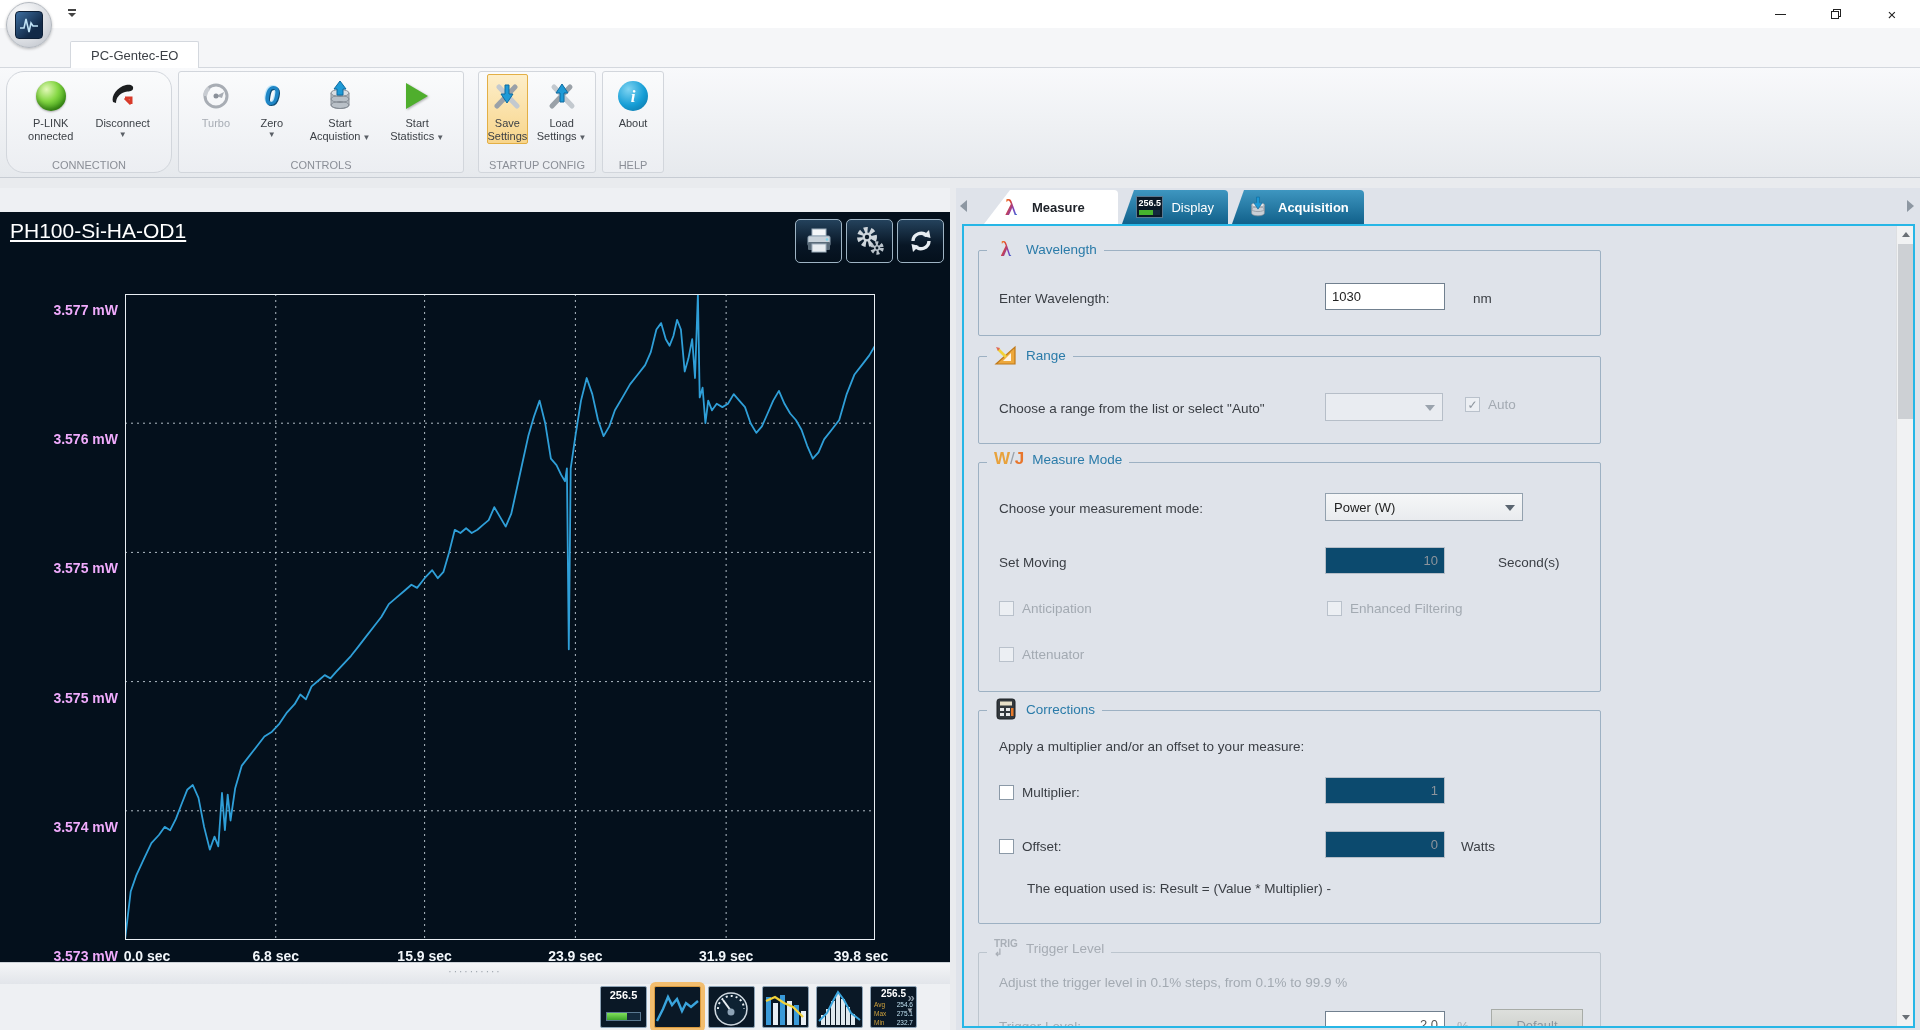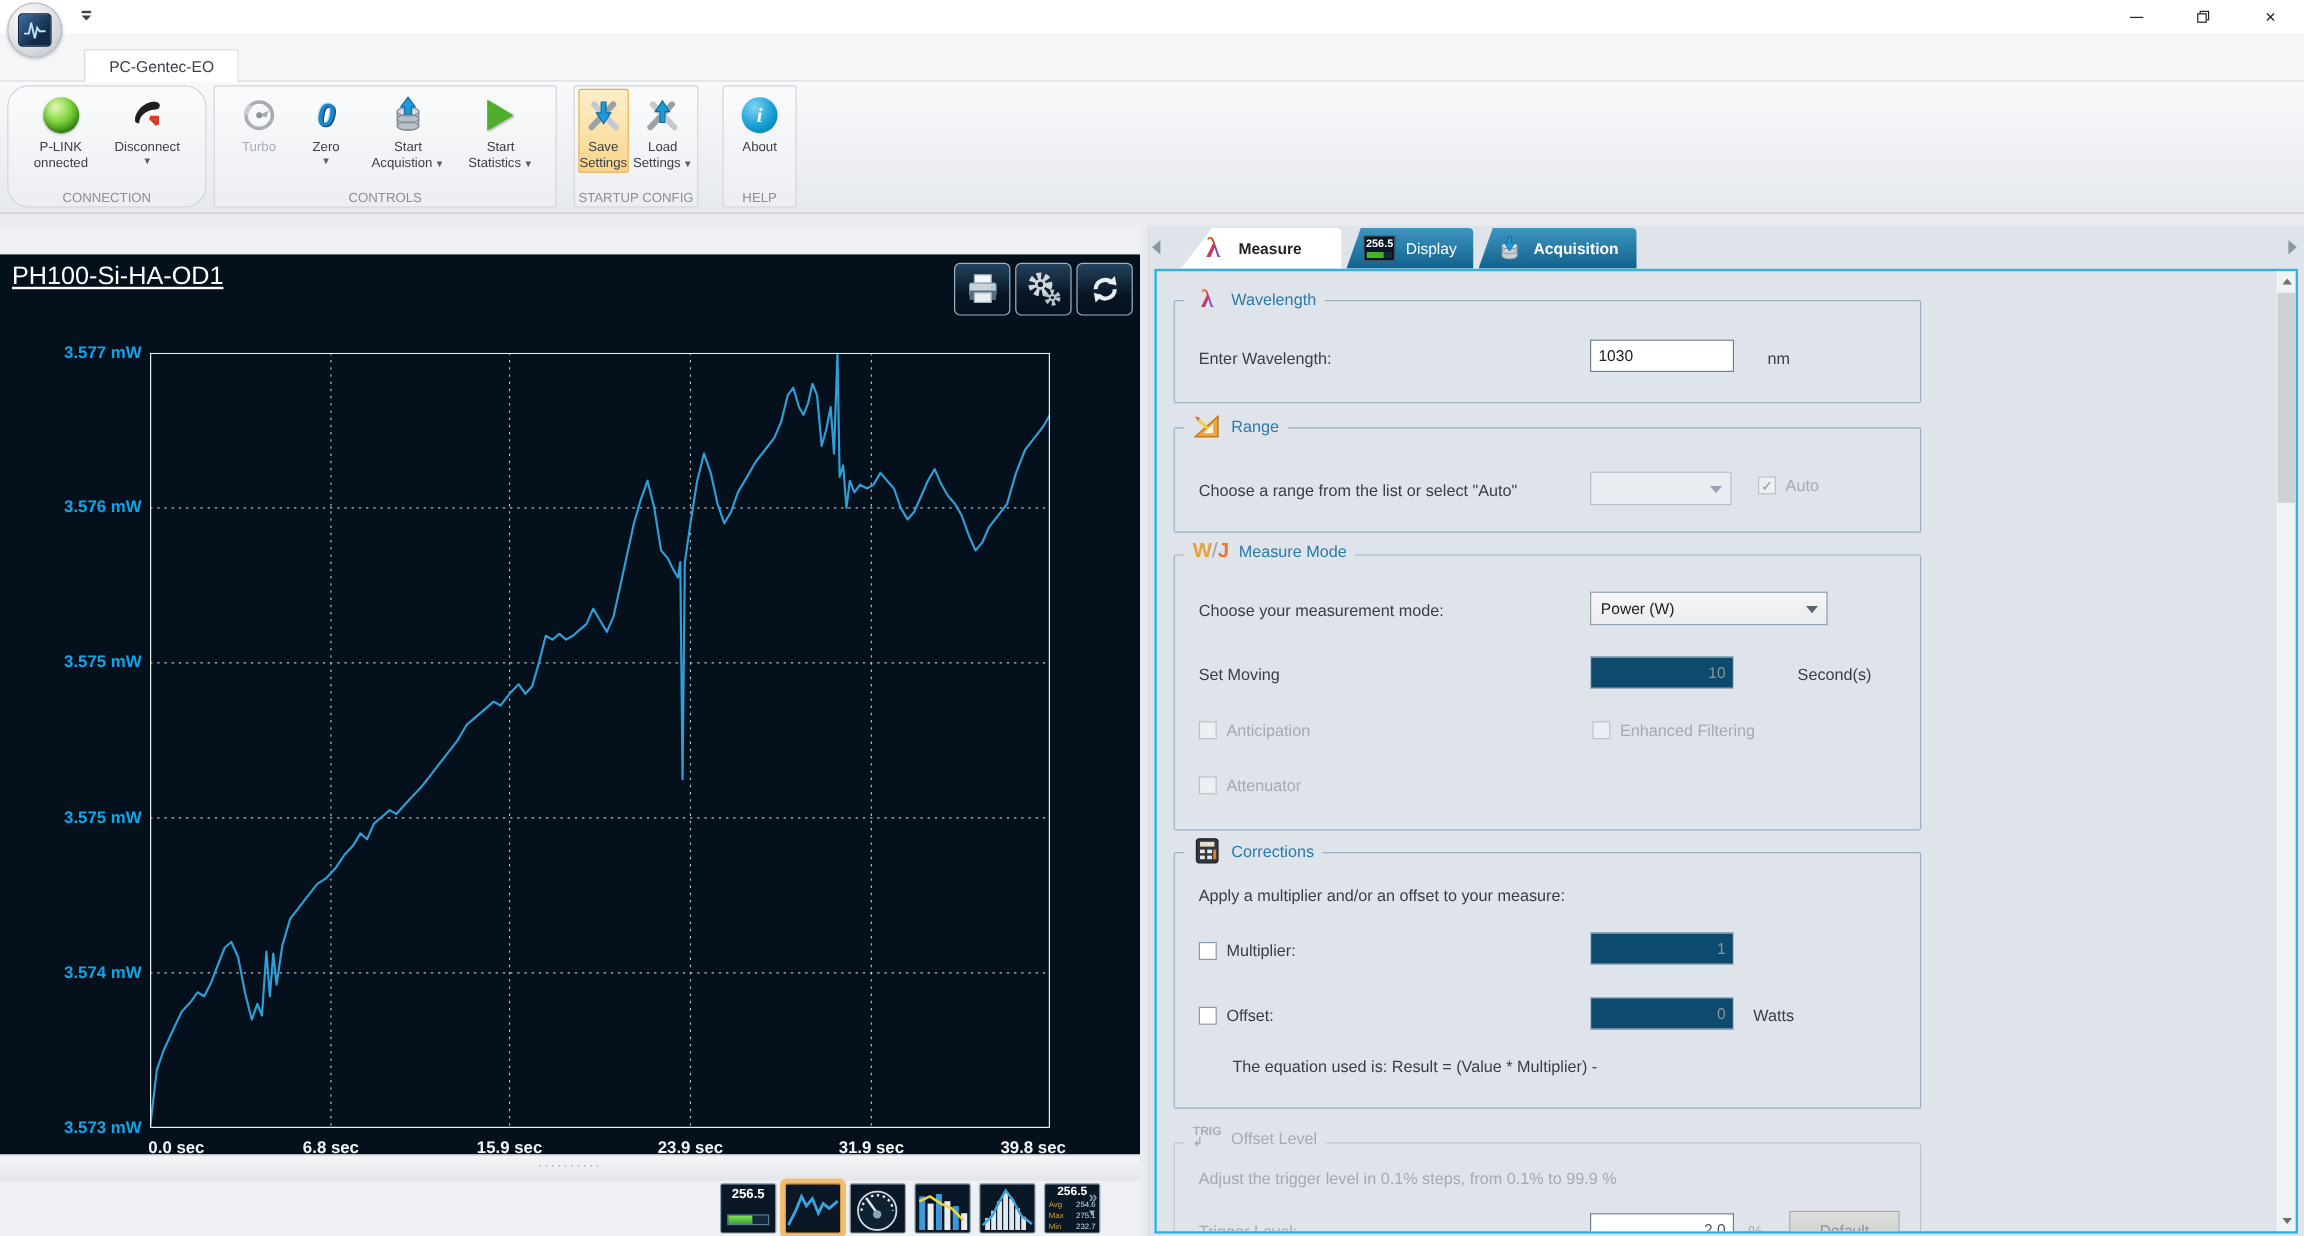--- a/index.html
+++ b/index.html
@@ -69,22 +69,22 @@
   .scope-header { position:absolute; left:0; top:0; width:950px; height:24px;
     background:linear-gradient(#fbfcfd,#dde1e7); border-bottom:1px solid #c6cbd2;
     font-size:12.5px; font-weight:bold; color:#3a3e44; padding:4px 10px; }
   .chart-area { position:absolute; left:0; top:24px; width:950px; height:750px; background:#04101c; }
   .chart-title { position:absolute; left:10px; top:7px; color:#ffffff; font-size:21px;text-decoration:underline; }
   .chart-btns { position:absolute; right:6px; top:7px; display:flex; gap:4px; }
   .cbtn { width:47px; height:44px; border:1px solid #9fb4c4; border-radius:5px;
     background:linear-gradient(#24425c,#081625 60%,#04101c); display:flex; align-items:center;
     justify-content:center; }
   .plot-wrap { position:absolute; left:125px; top:82px; width:750px; height:646px; }
-  .ylab { position:absolute; width:100px; text-align:right; color:#0ea5e9; font-size:14px;
-    font-weight:bold; }
+  .ylab { position:absolute; width:100px; text-align:right; color:#f0abfc; font-size:14px;
+    font-weight:bold;margin-top:17px; }
   .xlab { position:absolute; width:100px; text-align:center; color:#f2f6fa; font-size:14px;
     font-weight:bold; top:736px; }
 
   .h-splitter { position:absolute; left:0; top:774px; width:950px; height:22px;
     background:linear-gradient(#f4f5f7,#e2e5ea); border-top:1px solid #cdd2d8; }
   .h-splitter .dots { position:absolute; left:0; right:0; top:3px; text-align:center;
     color:#9aa1a9; font-size:10px; letter-spacing:2px; }
 
   .thumb-strip { position:absolute; left:0; top:796px; width:950px; height:46px; background:#eef0f3; }
   .thumbs { position:absolute; left:600px; top:2px; display:flex; gap:7px; align-items:center; }
@@ -270,21 +270,21 @@
         <span class="ricon">
             <span class="play-tri"></span>
           </span>
         <span>Start</span>
         <span><span>Statistics</span><span class="dd-inline">▼</span></span>
       </div>
     </div>
     <div class="rgroup-label">CONTROLS</div>
   </div>
 
-  <div class="rgroup" style="left:478px; width:104px;">
+  <div class="rgroup" style="left:478px; width:118px;">
     <div class="rbtns">
       <div class="rbtn highlight">
         <span class="ricon">
           <svg width="32" height="32" viewBox="0 0 32 32">
             <line x1="6" y1="26" x2="24" y2="7" stroke="#9aa1a8" stroke-width="5" stroke-linecap="round"></line>
             <line x1="8" y1="7" x2="26" y2="26" stroke="#c3c9cf" stroke-width="5" stroke-linecap="round"></line>
             <polygon points="16,23 10,14 14,14 14,5 18,5 18,14 22,14" fill="#1e9ad6" stroke="#0e6ba0"></polygon>
           </svg>
         </span>
         <span>Save</span>
@@ -588,21 +588,21 @@
       <span class="glabel" style="left:482px; top:128px;">Watts</span>
       <span class="bulb" style="left:22px; top:168px;">
         <span class="g"></span><span class="s"></span>
       </span>
       <span class="glabel" style="left:48px; top:170px;">The equation used is: Result = (Value * Multiplier) -</span>
     </div>
 
     <div class="group disabled" style="top:726px; height:150px;">
       <div class="legend">
         <span class="trig-ic">TRIG<br>↲</span>
-        <span class="gtitle">Offset Level</span>
+        <span class="gtitle">Trigger Level</span>
       </div>
       <span class="glabel gray" style="left:20px; top:22px;">Adjust the trigger level in 0.1% steps, from 0.1% to 99.9 %</span>
       <span class="glabel gray" style="left:20px; top:66px;">Trigger Level:</span>
       <input class="tinput" style="top: 58px; text-align: right; color: rgb(85, 85, 85);" value="2.0">
       <span class="glabel gray" style="left:478px; top:66px;">%</span>
       <div class="dft-btn" style="top:56px;">Default</div>
     </div>
 
     <div class="vscroll">
       <div class="varrow" style="top:0;">

